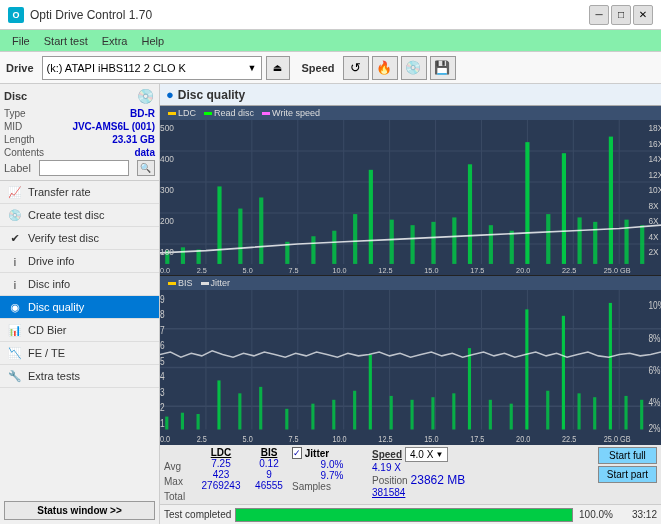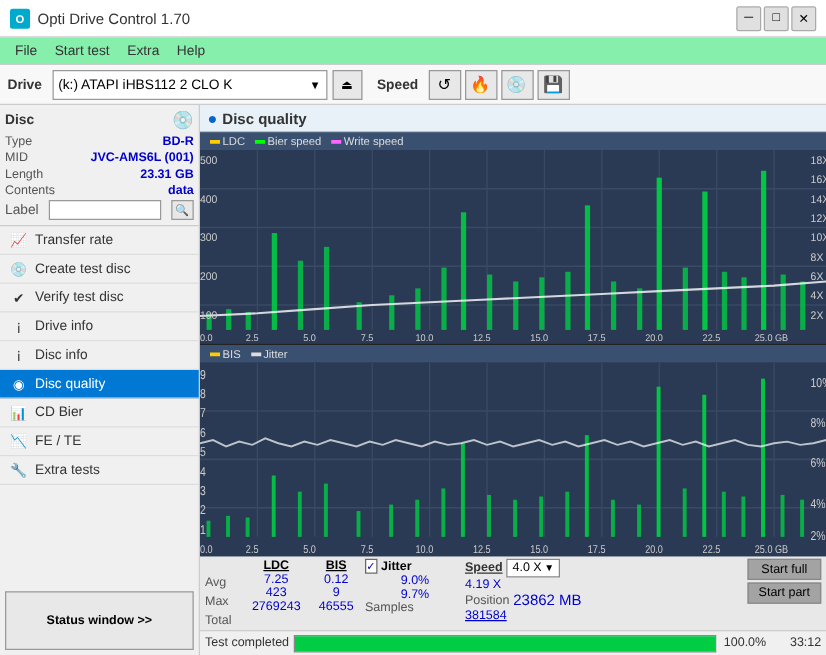--- a/index.html
+++ b/index.html
@@ -47,21 +47,21 @@
     .label-input { border: 1px solid #999; width: 90px; height: 16px; font-size: 10px; padding: 1px 2px; }
     .label-btn { width: 18px; height: 16px; background: #e8e8e8; border: 1px solid #999; display: flex; align-items: center; justify-content: center; cursor: pointer; font-size: 9px; }
 
     
     .nav-btn { display: flex; align-items: center; gap: 6px; padding: 4px 8px; cursor: pointer; font-size: 11px; color: #333; border-bottom: 1px solid #ddd; }
     .nav-btn.active { background: #0078d4; color: white; }
     .nav-btn-icon { width: 14px; height: 14px; display: flex; align-items: center; justify-content: center; font-size: 11px; }
     .nav-btn-label { font-size: 11px; }
 
     
-    .status-btn { margin: 4px; padding: 17px; background: #e8e8e8; border: 1px solid #999; text-align: center; cursor: pointer; font-size: 10px; font-weight: bold; }
+    .status-btn { margin: 4px; padding: 3px; background: #e8e8e8; border: 1px solid #999; text-align: center; cursor: pointer; font-size: 10px; font-weight: bold; }
 
     
     .right-panel { flex: 1; display: flex; flex-direction: column; background: #4a6080; overflow: hidden; }
 
     
     .chart-header { background: #e8f0f8; display: flex; align-items: center; padding: 2px 6px; height: 22px; border-bottom: 1px solid #aaa; }
     .chart-header-icon { color: #0066cc; font-size: 13px; margin-right: 4px; }
     .chart-header-title { font-size: 12px; font-weight: bold; color: #333; }
 
     
@@ -78,21 +78,21 @@
     .legend-dot.ldc { background: #ffcc00; }
     .legend-dot.read { background: #00ff00; }
     .legend-dot.write { background: #ff66ff; }
     .legend-dot.bis { background: #ffcc00; }
     .legend-dot.jitter { background: #dddddd; }
 
     
     .chart-svg { width: 100%; height: 100%; }
     .checkbox { width: 12px; height: 12px; border: 1px solid #666; background: white; display: flex; align-items: center; justify-content: center; font-size: 9px; color: #0000aa; }
     .speed-dropdown { background: white; border: 1px solid #888; padding: 1px 4px; font-size: 10px; display: flex; align-items: center; }
-    .action-btn { background: #a3a3a3; border: 1px solid #888; padding: 2px 8px; font-size: 10px; cursor: pointer; white-space: nowrap; }
+    .action-btn { background: #7dd3fc; border: 1px solid #888; padding: 2px 8px; font-size: 10px; cursor: pointer; white-space: nowrap; }
 
     
     .progress-section { background: #f0f0f0; border-top: 1px solid #ccc; display: flex; align-items: center; padding: 2px 4px; gap: 4px; height: 20px; }
     .progress-bar-container { flex: 1; height: 14px; background: #fff; border: 1px solid #888; }
     .progress-bar-fill { height: 100%; background: #00cc44; }
     .progress-pct { font-size: 10px; color: #333; min-width: 38px; text-align: center; }
     .status-text { font-size: 10px; color: #333; }
     .progress-time { font-size: 10px; color: #333; min-width: 38px; text-align: right; }
 
     .full-stats { display: flex; width: 100%; align-items: flex-start; background: #e8e8e8; padding: 2px 4px; }
@@ -229,21 +229,21 @@
 
     <div class="charts-area">
 
       <div class="legend">
         <div class="legend-item">
           <div class="legend-dot ldc"></div>
           <span>LDC</span>
         </div>
         <div class="legend-item">
           <div class="legend-dot read"></div>
-          <span>Bier speed</span>
+          <span>Read disc</span>
         </div>
         <div class="legend-item">
           <div class="legend-dot write"></div>
           <span>Write speed</span>
         </div>
       </div>
 
       <div class="chart-top" style="height:140px; position:relative;">
         <svg class="chart-svg" viewBox="0 0 480 140" preserveAspectRatio="none">
 

